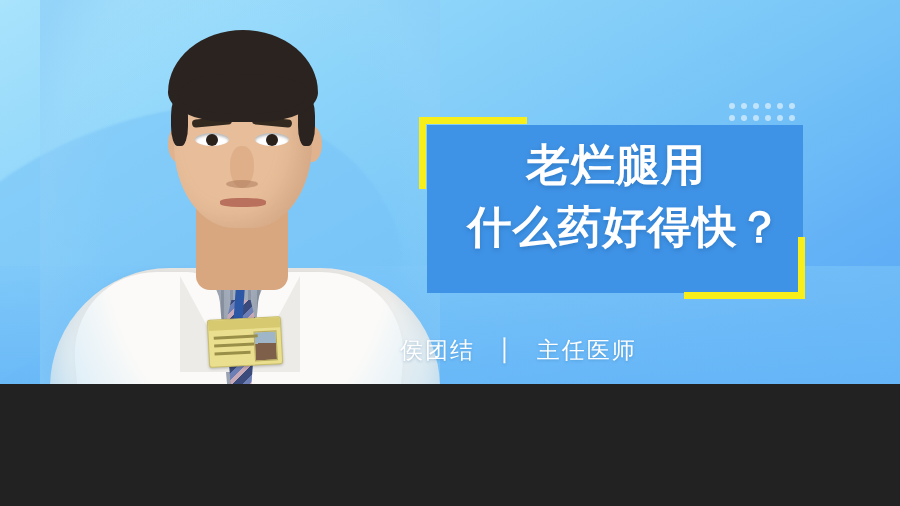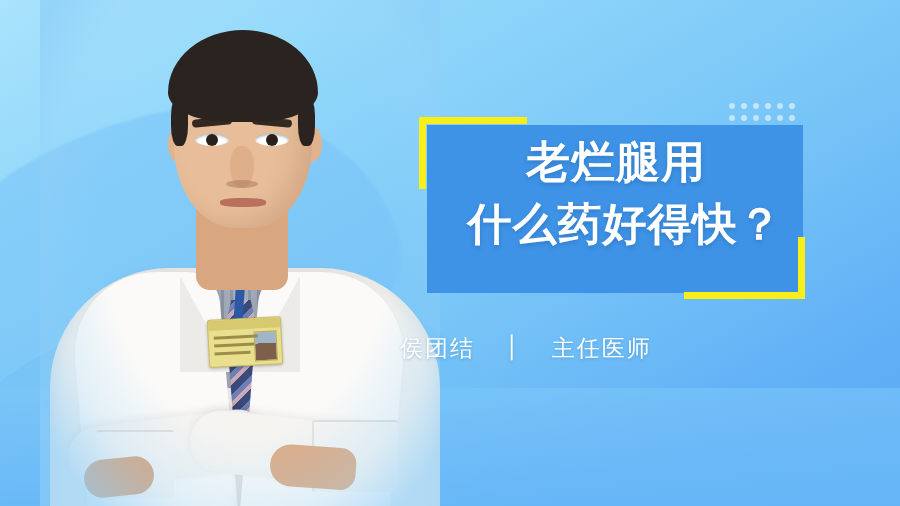--- a/index.html
+++ b/index.html
@@ -3,23 +3,23 @@
 <meta charset="utf-8">
 <style>
   html, body {
     margin: 0;
     padding: 0;
     background: #222;
   }
   #stage {
     position: relative;
     width: 900px;
-    height: 506px;
+    height: 384px;
     overflow: hidden;
-    font-family: Liberation Mono, monospace;
+    font-family: Liberation Sans, sans-serif;
     background: linear-gradient(150deg, #a9e3fc 0%, #8ed5fa 28%, #76c4f7 58%, #62b0f6 82%, #58a8f3 100%);
   }
 
   
   .swoosh {
     position: absolute;
     left: -120px;
     top: 120px;
     width: 520px;
     height: 300px;

